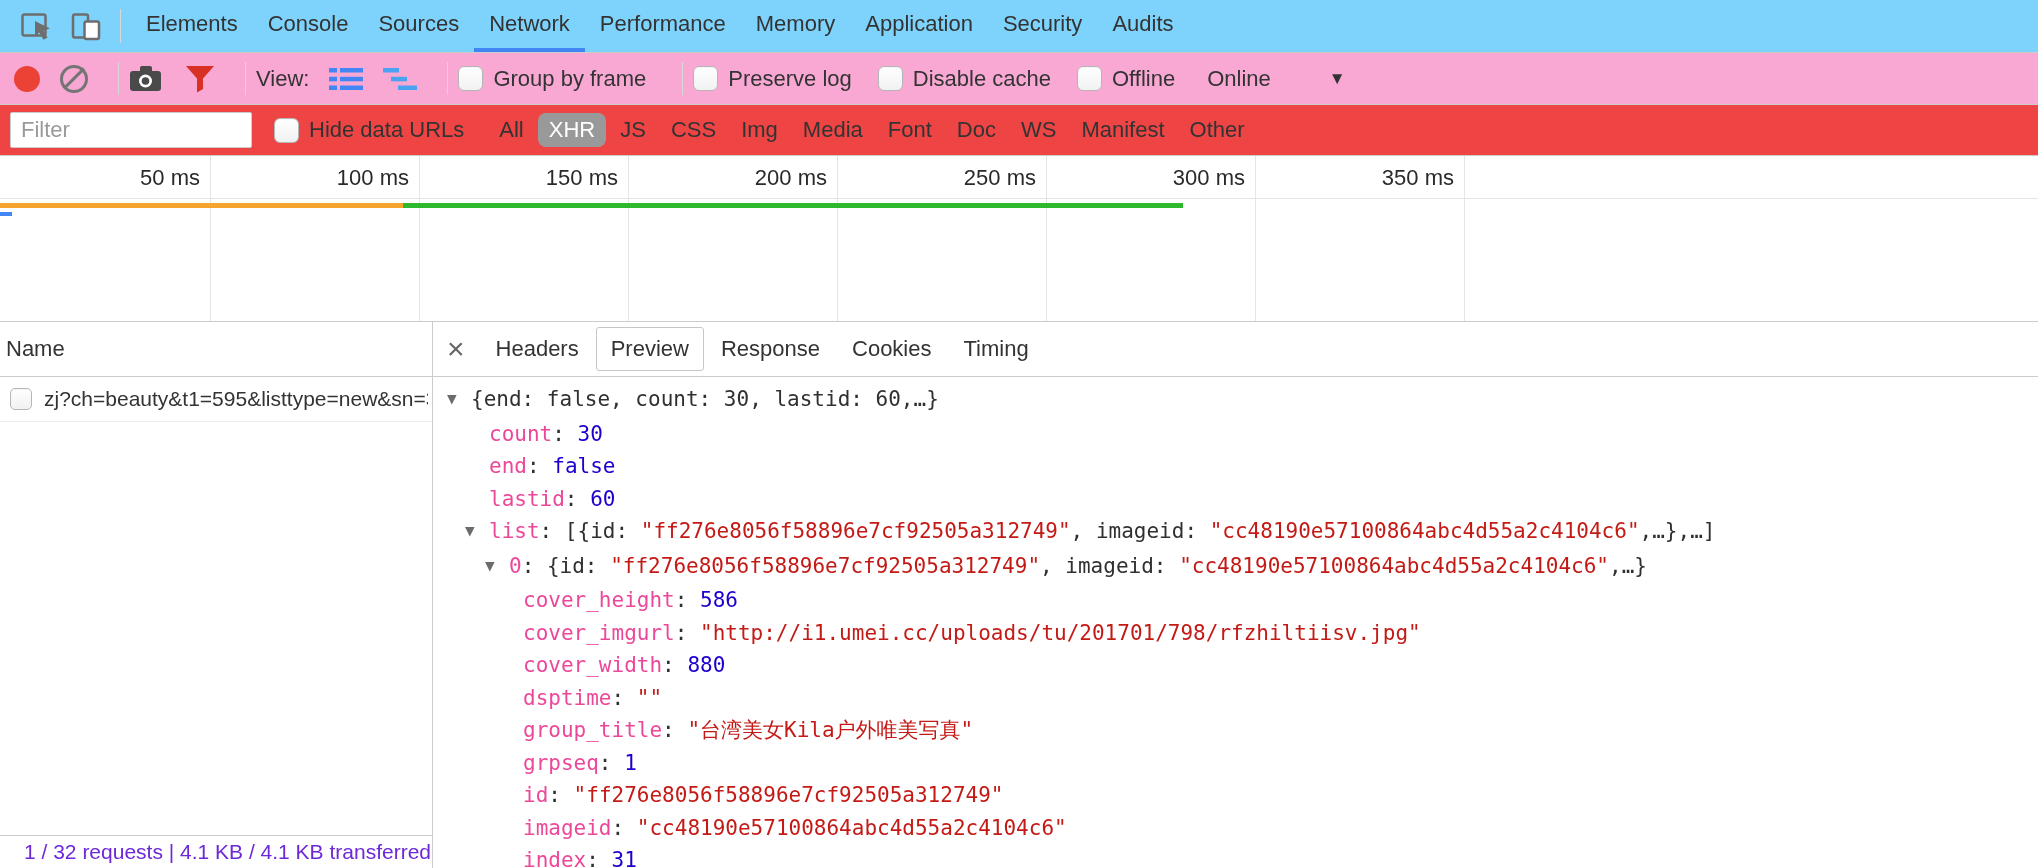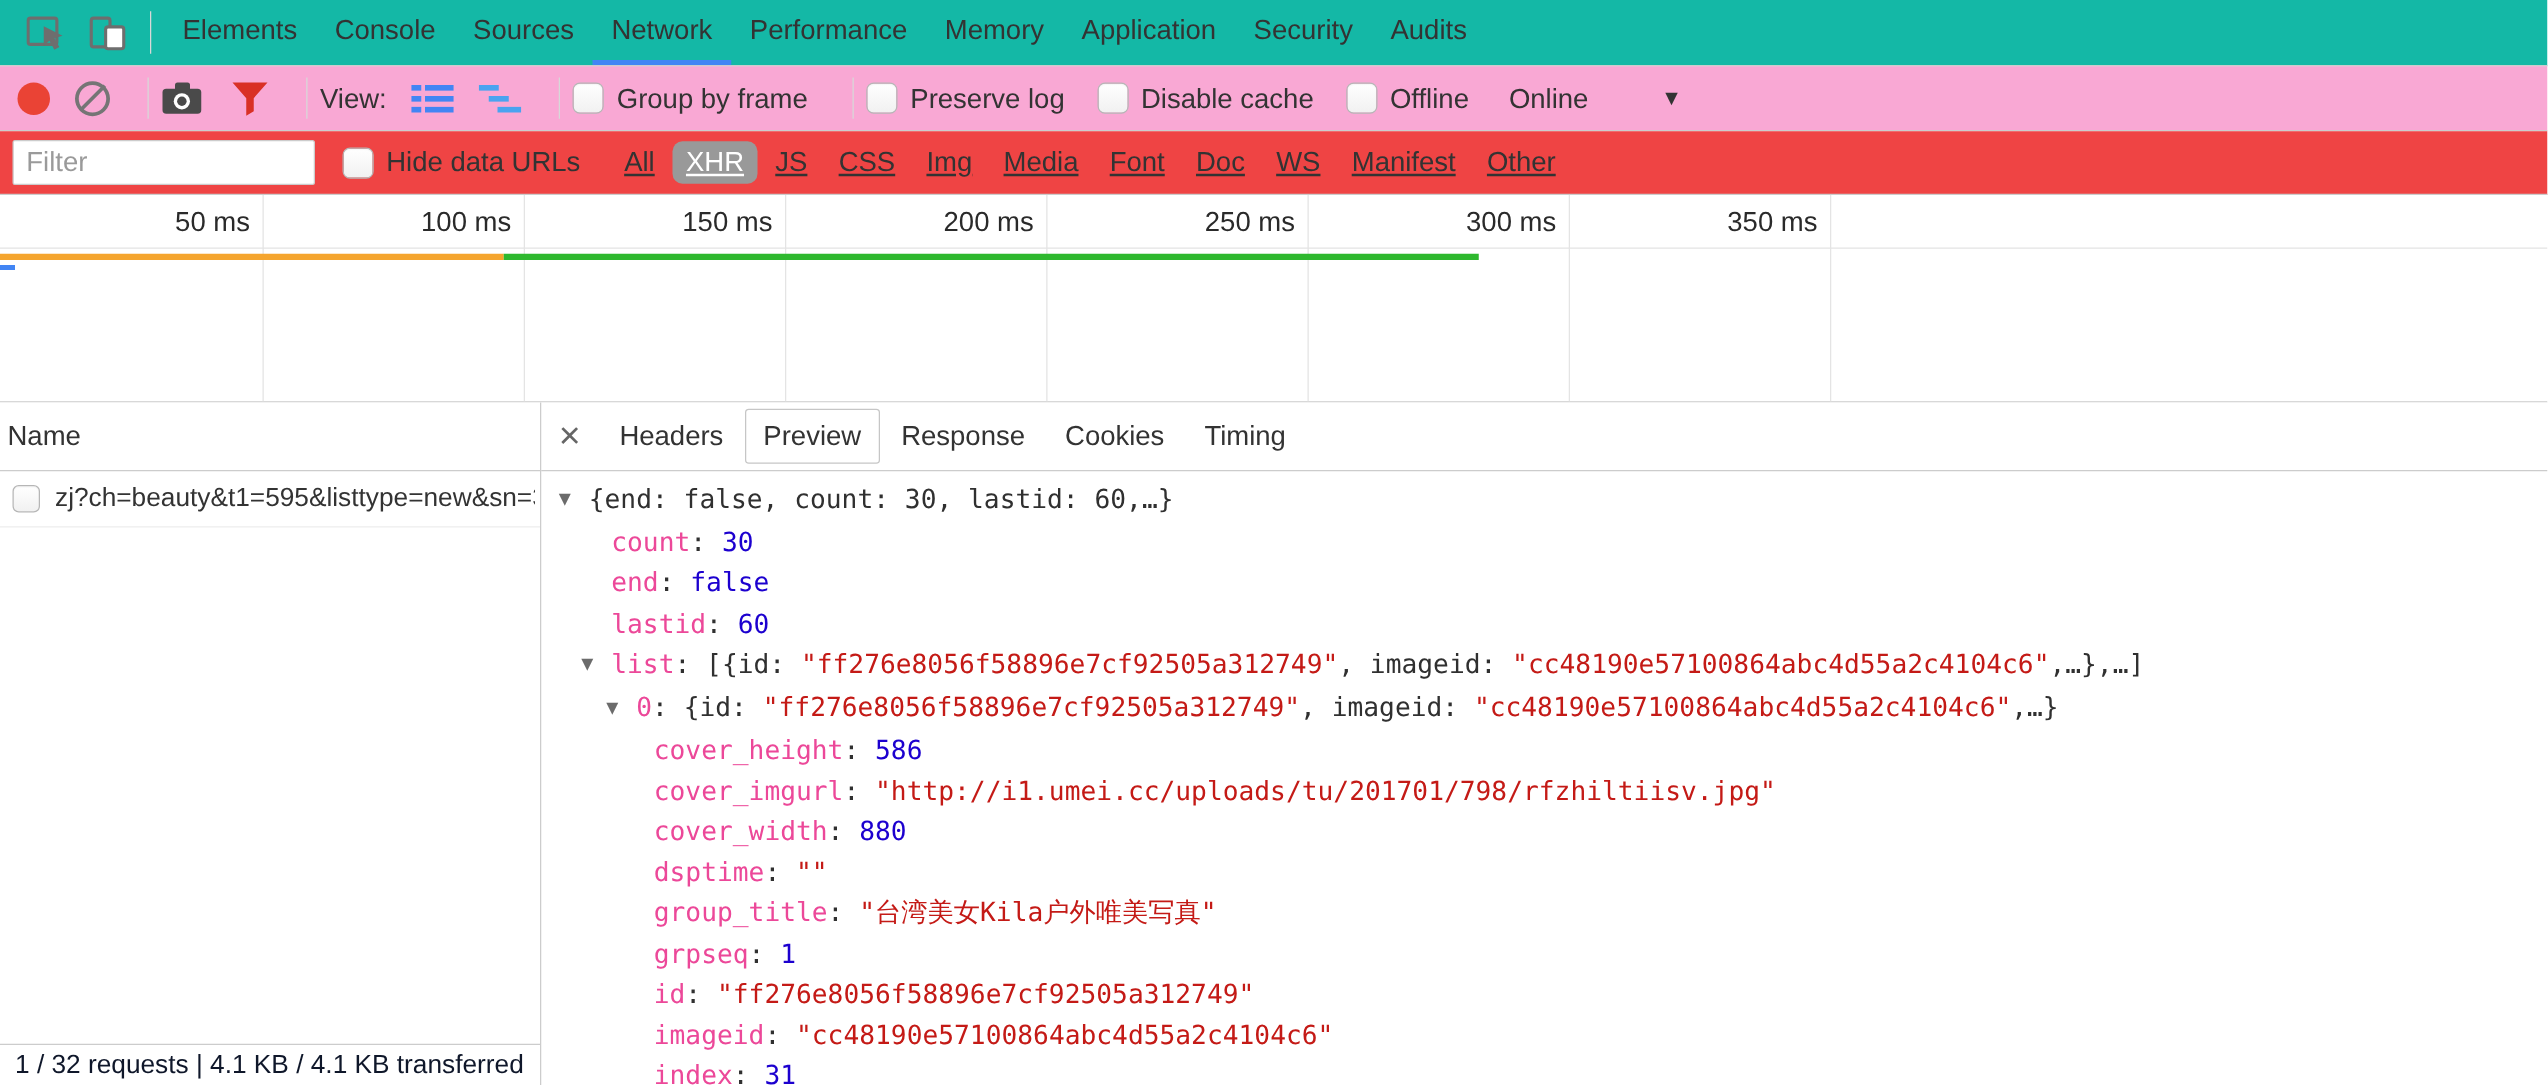--- a/index.html
+++ b/index.html
@@ -6,21 +6,21 @@
   body{
     position:relative; width:2038px; height:868px; overflow:hidden;
     background:#fff; color:#333;
     font-family:"Liberation Sans", sans-serif; font-size:22px;
     -webkit-font-smoothing:antialiased;
   }
   .vsep{width:1px; background:#d8d8d8; align-self:stretch; margin:9px 10px;}
 
   
   .tabbar{position:absolute; top:0; left:0; right:0; height:53px; box-sizing:border-box;
-    border-bottom:1px solid #ccc; background:#14b8a6; display:flex; align-items:stretch; padding-left:12px;}
+    border-bottom:1px solid #ccc; background:#7dd3fc; display:flex; align-items:stretch; padding-left:12px;}
   .icon-btn{display:flex; align-items:center; padding:0 9px; cursor:pointer;}
   .tabs{display:flex;}
   .tab{display:flex; align-items:center; padding:0 15px; color:#333;
     border-bottom:4px solid transparent; box-sizing:border-box; cursor:default; white-space:nowrap;}
   .tab.active{border-bottom-color:#4285f4;}
 
   
   .toolbar{position:absolute; top:53px; left:0; right:0; height:52px; box-sizing:border-box;
     border-bottom:1px solid #ccc; background:#f9a8d4; display:flex; align-items:center; padding:0 14px;}
   .ti{display:flex; align-items:center; margin-right:20px;}
@@ -36,42 +36,42 @@
   .throttle{display:flex; align-items:center; margin-left:6px;gap:12px;}
   .dd{margin-left:46px; font-size:17px; color:#333;}
 
   
   .filterbar{position:absolute; top:105px; left:0; right:0; height:51px; box-sizing:border-box;
     border-bottom:1px solid #ccc; background:#ef4444; display:flex; align-items:center; padding:0 10px;}
   .filter-input{width:242px; height:36px; border:1px solid #ccc; border-radius:2px; font-size:22px;
     padding:0 10px; font-family:inherit; color:#333; box-sizing:border-box; outline:none; margin-right:22px;}
   .filter-input::placeholder{color:#9a9a9a;}
   .pills{display:flex; align-items:center; margin-left:24px;}
-  .pill{padding:4px 11px; border-radius:8px; margin-right:3px; white-space:nowrap; cursor:default;text-decoration:underline;}
+  .pill{padding:4px 11px; border-radius:8px; margin-right:3px; white-space:nowrap; cursor:default;}
   .pill.active{background:#999; color:#fff;}
 
   
   .timeline{position:absolute; top:156px; left:0; right:0; height:166px; box-sizing:border-box;
     border-bottom:1px solid #ccc; background:#fff;}
   .gridline{position:absolute; top:0; bottom:0; width:1px; background:#e4e4e4; z-index:1;}
   .tl-hdiv{position:absolute; left:0; right:0; top:42px; height:1px; background:#e4e4e4; z-index:1;}
   .tick{position:absolute; top:9px; width:160px; text-align:right; color:#2a2a2a; z-index:3; font-size:22px;}
   .bar{position:absolute; height:5px; z-index:2;}
   .bar.orange{left:0; top:47px; width:403px; background:#f5a52e;}
   .bar.green{left:403px; top:47px; width:780px; background:#2eb82e;}
   .bar.blue{left:0; top:56px; width:12px; height:4px; background:#4285f4;}
 
   
   .main{position:absolute; left:0; right:0; top:322px; bottom:0; background:#fff;}
   .left-panel{position:absolute; left:0; top:0; bottom:0; width:433px; box-sizing:border-box; border-right:1px solid #ccc;}
   .name-header{height:55px; box-sizing:border-box; border-bottom:1px solid #ccc; display:flex; align-items:center; padding-left:6px; color:#333;text-align:right;}
   .req-row{height:44px; display:flex; align-items:center; padding-left:10px; border-bottom:1px solid #ededed; color:#333; cursor:default;}
   .req-name{margin-left:12px; white-space:nowrap; overflow:hidden; font-size:21px; max-width:384px;}
   .summary-bar{position:absolute; left:0; right:0; bottom:0; height:33px; box-sizing:border-box;
-    border-top:1px solid #ccc; display:flex; align-items:center; padding-left:12px; color:#0f172a; background:#fff; font-size:21px; white-space:nowrap; overflow:hidden;}
+    border-top:1px solid #ccc; display:flex; align-items:center; padding-left:24px; color:#6d28d9; background:#fff; font-size:21px; white-space:nowrap; overflow:hidden;}
 
   .right-panel{position:absolute; left:433px; right:0; top:0; bottom:0;}
   .dtabs{height:55px; box-sizing:border-box; border-bottom:1px solid #ccc; display:flex; align-items:center; padding-left:14px;}
   .close-btn{font-size:30px; color:#666; margin-right:16px; line-height:1; cursor:pointer;}
   .dtab{color:#333; padding:8px 14px; margin-right:2px; border:1px solid transparent; cursor:default; white-space:nowrap;}
   .dtab.active{border-color:#c6c6c6; border-radius:3px; background:#fff;}
 
   .preview{position:absolute; left:0; right:0; top:55px; bottom:0; overflow:hidden; padding-top:6px;
     font-family:"DejaVu Sans Mono","Liberation Mono",monospace; font-size:21px; line-height:32.5px; color:#303030;}
   .pline{white-space:pre;}

